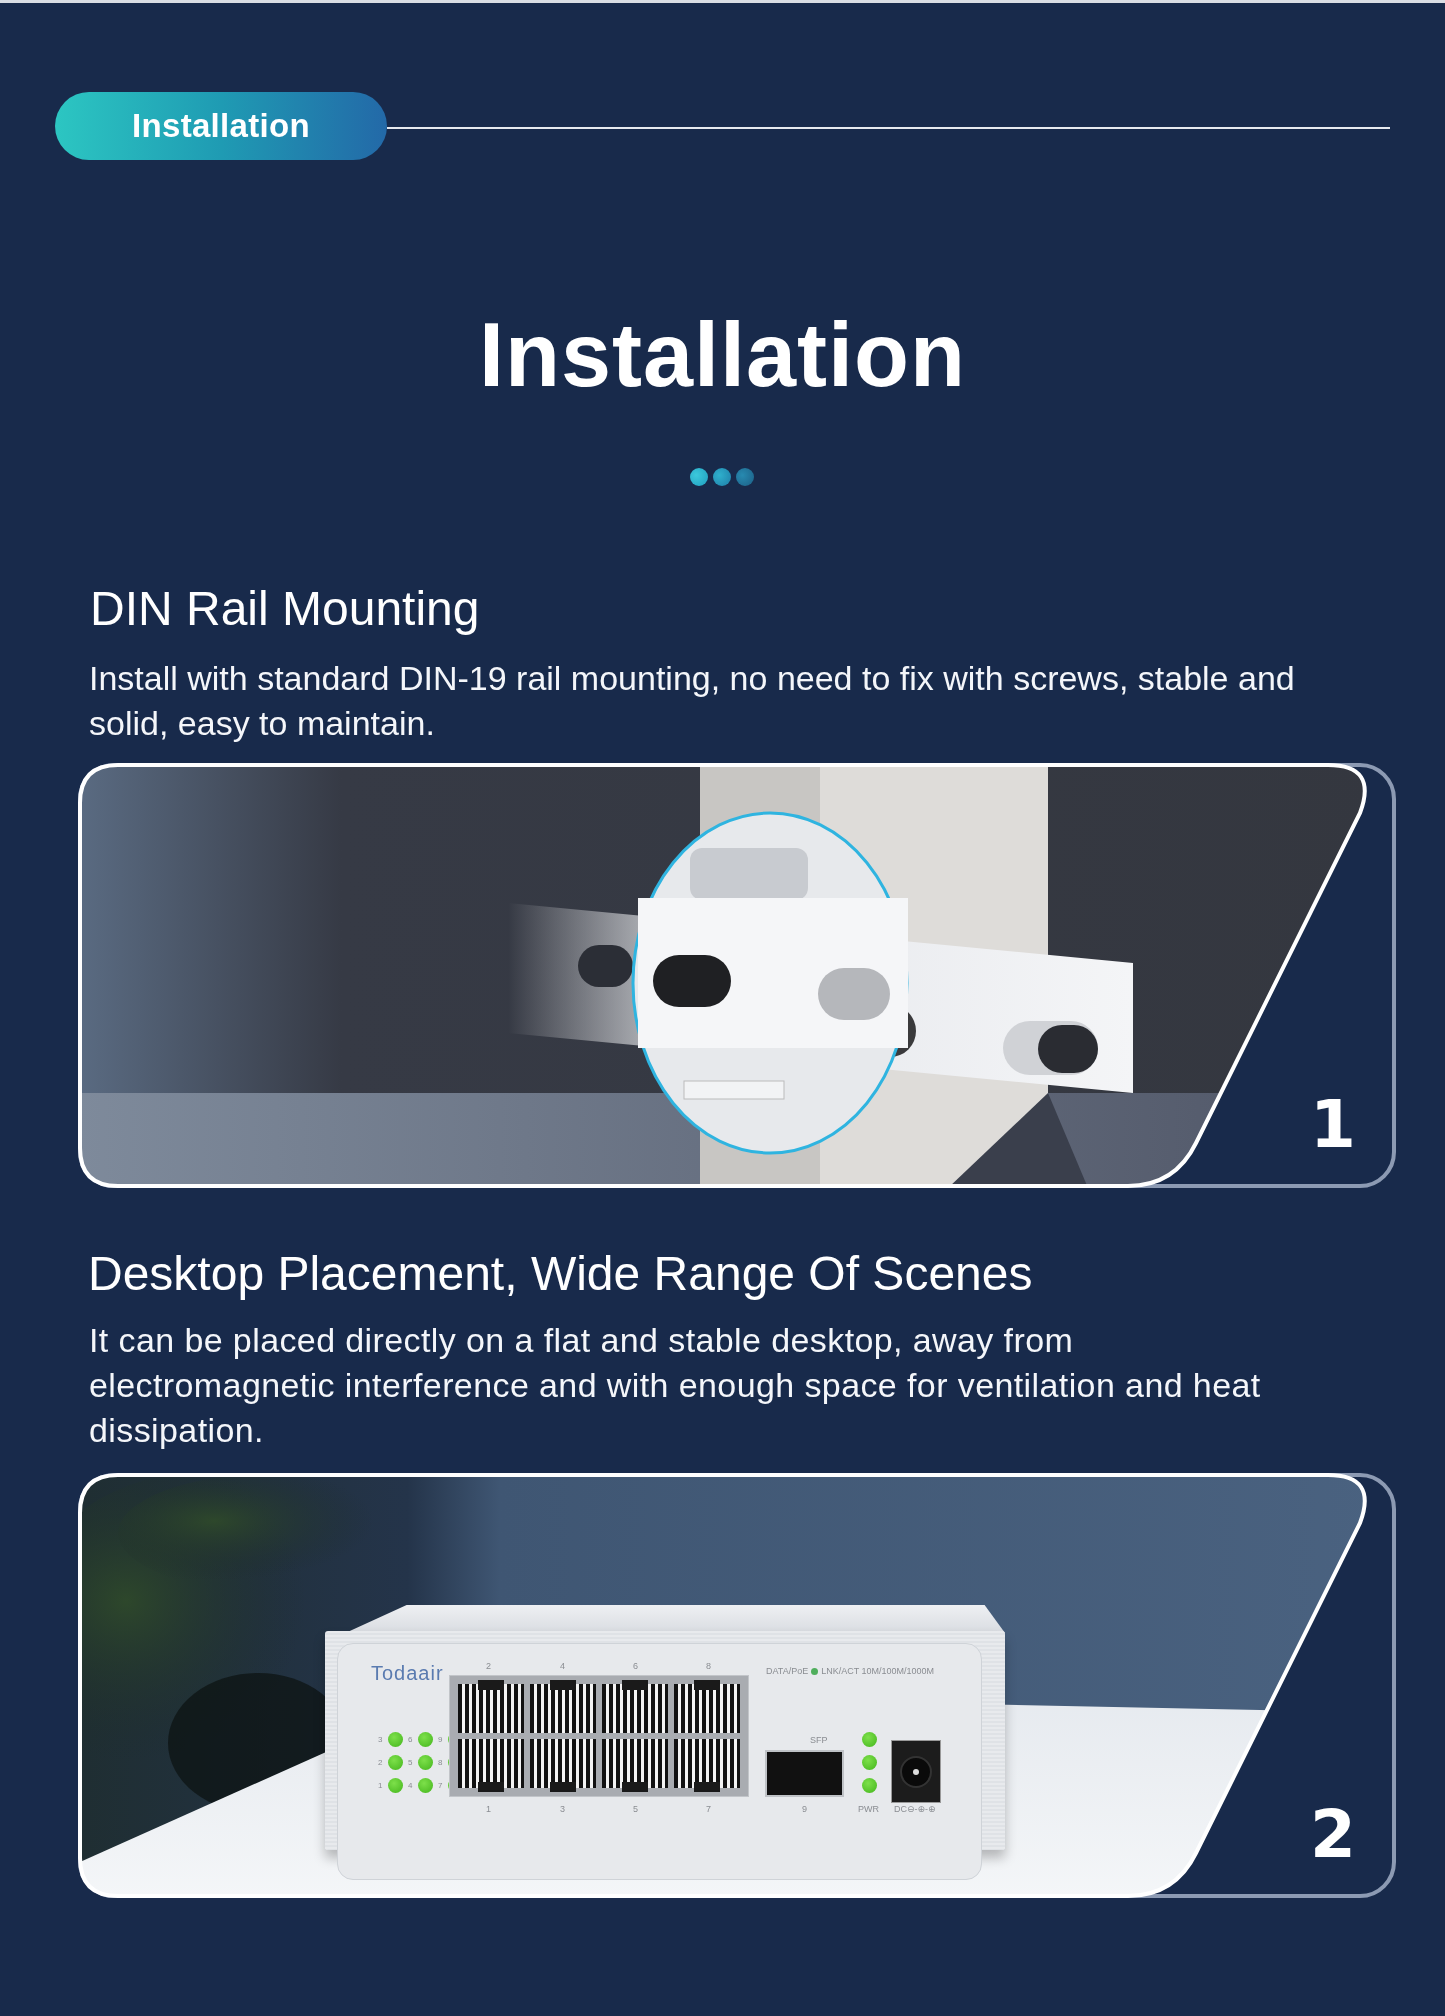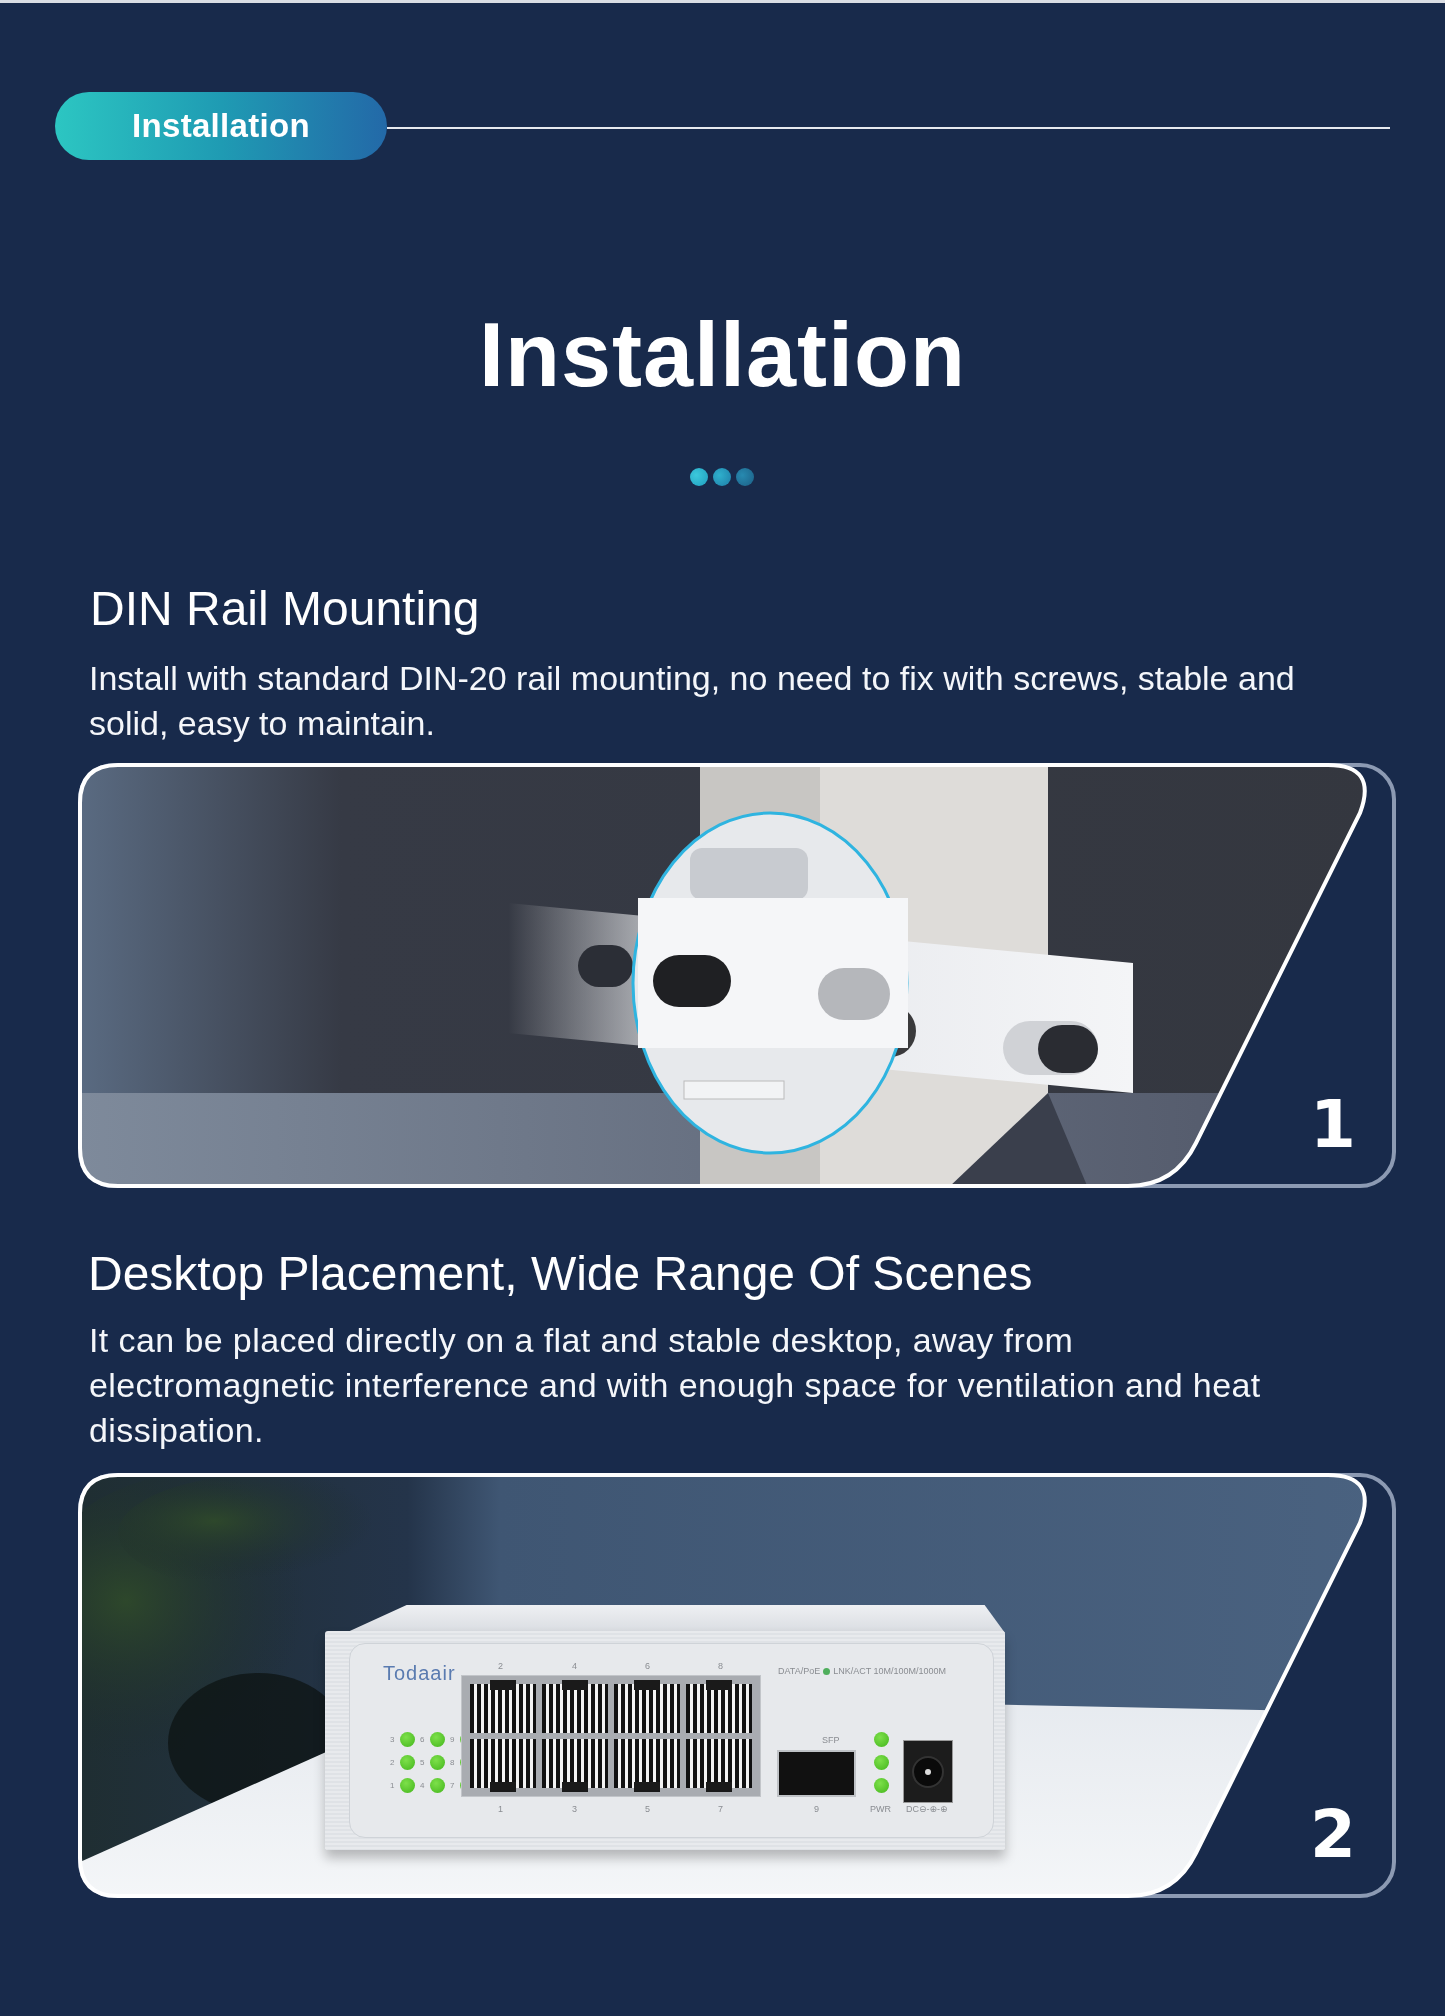--- a/index.html
+++ b/index.html
@@ -53,21 +53,21 @@
     position: absolute; left: 0; top: 0; width: 680px; height: 28px;
     background: linear-gradient(180deg, #eef0f3, #d9dce1);
     clip-path: polygon(3% 100%, 12% 0, 97% 0, 100% 100%);
   }
   .dev-body {
     position: absolute; left: 0; top: 26px; width: 680px; height: 219px;
     background: repeating-linear-gradient(180deg, #e8eaed 0 2px, #dfe2e6 2px 4px);
     border-radius: 3px; box-shadow: 0 8px 12px rgba(0,0,0,0.25);
   }
   .dev-panel {
-    position: absolute; left: 24px; top: 12px; width: 645px; height: 195px;
+    position: absolute; left: 12px; top: 12px; width: 645px; height: 237px;
     background: #e7e9ec; border-radius: 16px; border: 1px solid #cfd3d8;
   }
   .brand { position: absolute; left: 33px; top: 18px; font-size: 20px; color: #5a7bb0; letter-spacing: 1px; }
   .led-grid { position: absolute; left: 40px; top: 88px; display: grid; grid-template-columns: repeat(3, 30px); row-gap: 8px; }
   .led-item { display: flex; align-items: center; gap: 3px; }
   .led-item small { font-size: 8px; color: #8a8d92; width: 7px; }
   .led { width: 15px; height: 15px; border-radius: 50%; background: radial-gradient(circle at 40% 35%, #7de04a, #43b51c); }
   .port-nums { position: absolute; font-size: 9px; color: #8a8d92; }
   .port-block {
     position: absolute; left: 111px; top: 31px; width: 300px; height: 122px;
@@ -102,21 +102,21 @@
 <div class="pill-line"></div>
 
 <h1 class="main-title">Installation</h1>
 <div class="dots">
   <div class="dot" style="background: radial-gradient(circle at 35% 40%, #3cc9dc, #1f9ebf);"></div>
   <div class="dot" style="background: radial-gradient(circle at 35% 40%, #2fb0cd, #1e7ea8);"></div>
   <div class="dot" style="background: radial-gradient(circle at 35% 40%, #278ab0, #1c5f86);"></div>
 </div>
 
 <h2 class="h2" style="top:583px;">DIN Rail Mounting</h2>
-<p class="desc" style="top:656px;">Install with standard DIN-20 rail mounting, no need to fix with screws, stable and solid, easy to maintain.</p>
+<p class="desc" style="top:656px;">Install with standard DIN-19 rail mounting, no need to fix with screws, stable and solid, easy to maintain.</p>
 
 <div class="card-wrap" style="top:763px;">
   <div class="card-back"></div>
   <div class="card-front">
     <svg width="1318" height="425" viewBox="0 0 1318 425">
       <defs>
         <clipPath id="clip1">
           <path d="M40 2 H1250 Q1300 2 1282 50 L1118 380 Q1097 423 1050 423 H40 Q2 423 2 385 V40 Q2 2 40 2 Z"></path>
         </clipPath>
         <linearGradient id="wall1" x1="0" x2="1" y1="0" y2="0">

